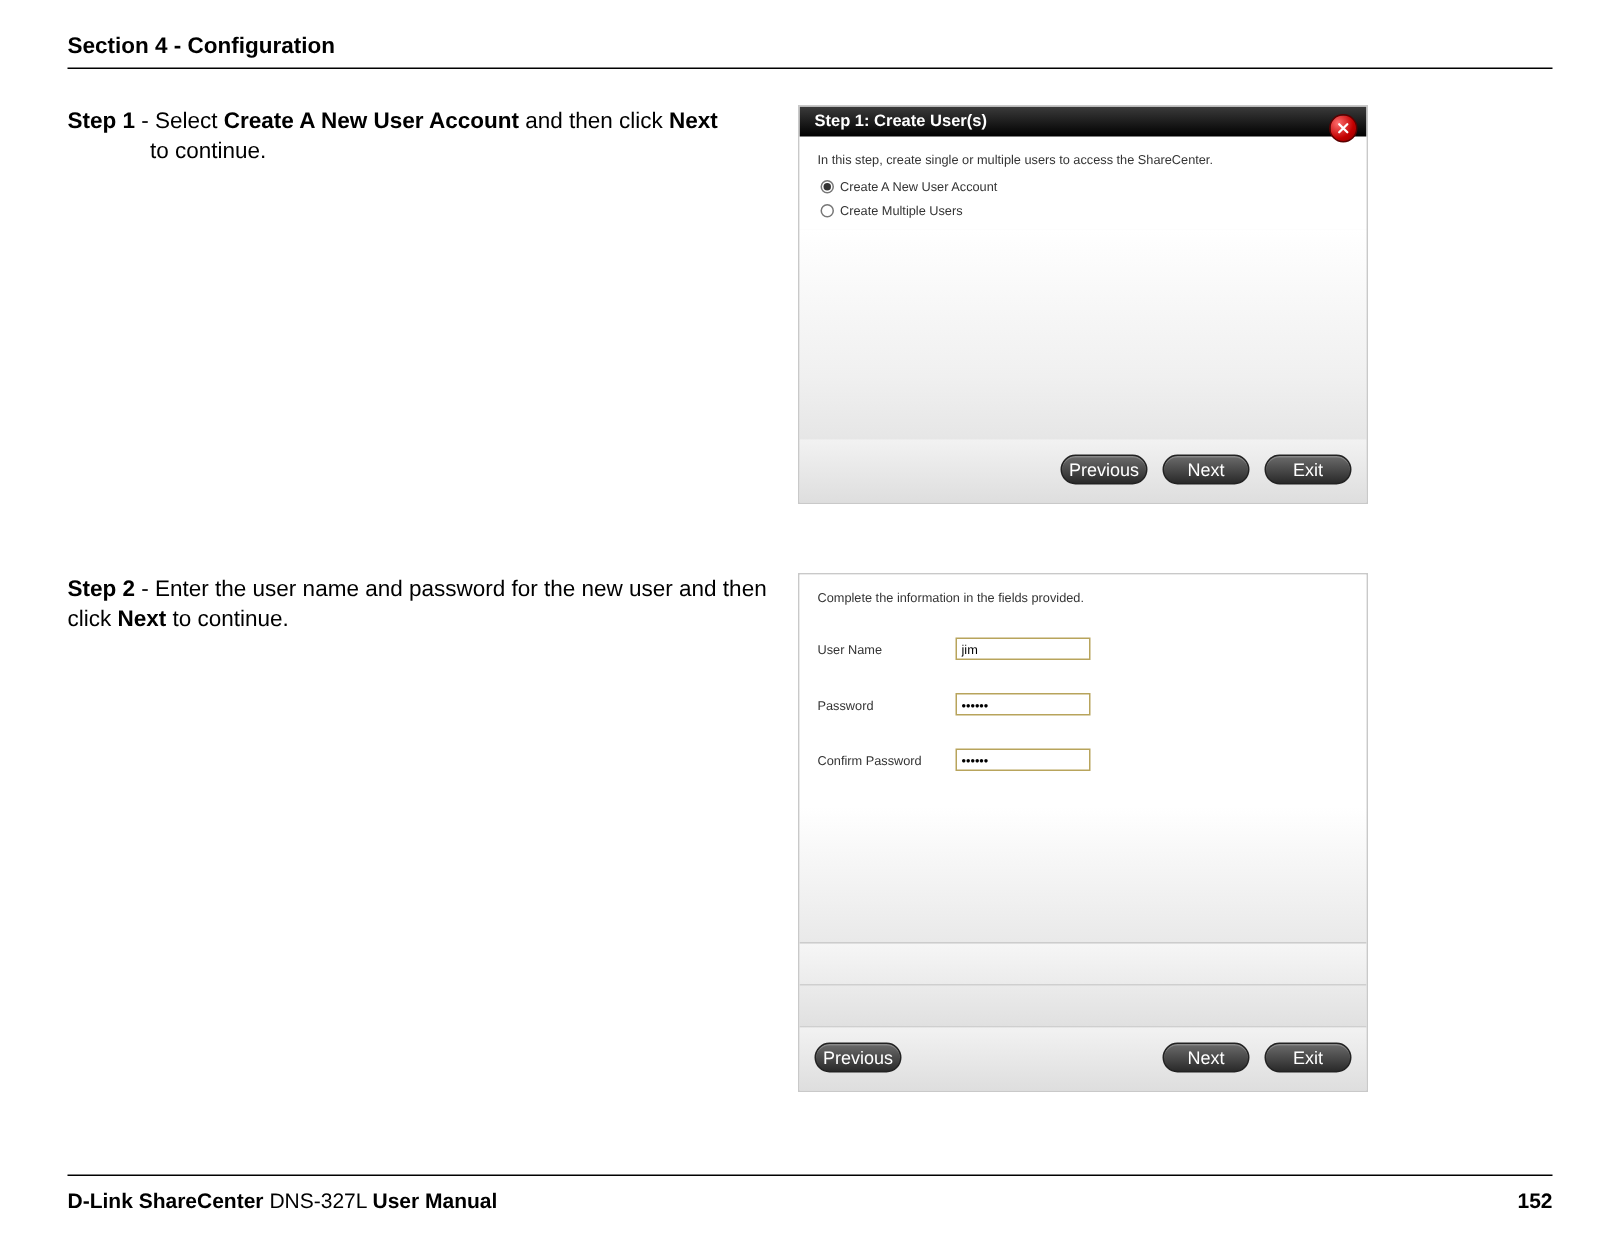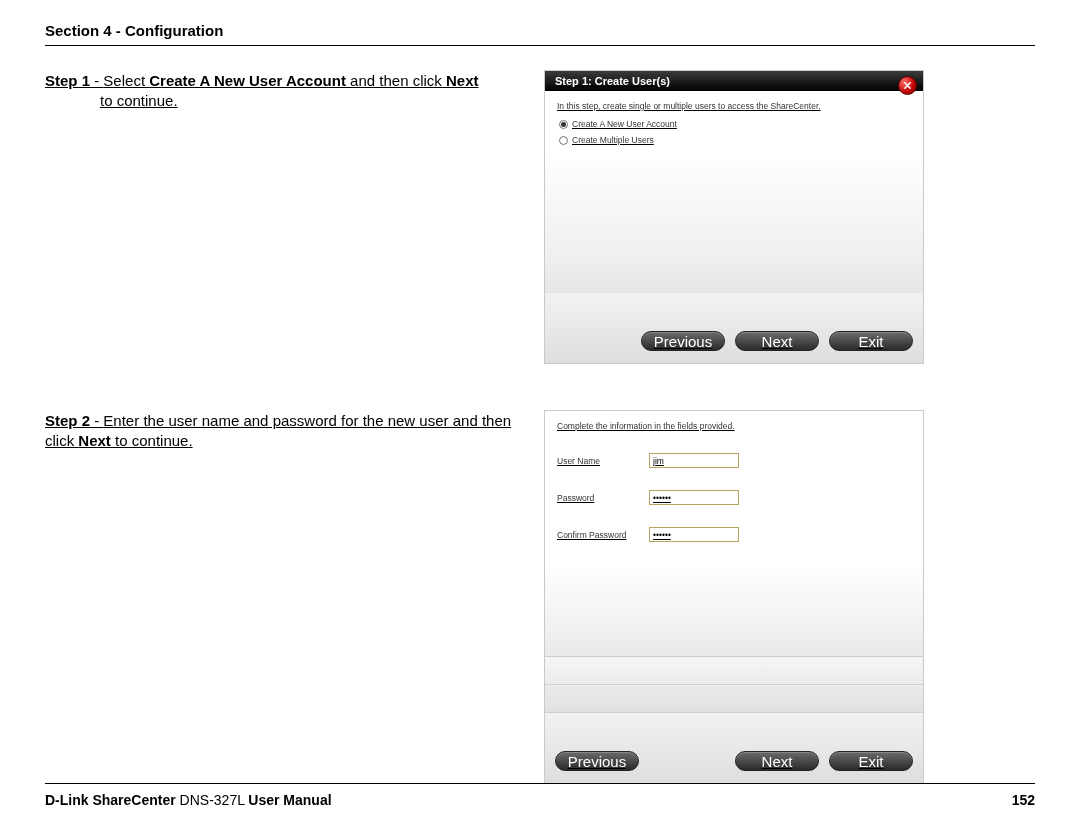--- a/index.html
+++ b/index.html
@@ -16,23 +16,22 @@
   }
   .section-header {
     font-weight: 700;
     font-size: 15px;
     padding-bottom: 6px;
     border-bottom: 1.5px solid #000;
     margin-bottom: 24px;
   }
   .step-row {
     display: flex;
-    gap: 24px;
+    gap: 12px;
     margin-bottom: 46px;
-    text-decoration: underline;
   }
   .step-text {
     flex: 0 0 475px;
     font-size: 15px;
     line-height: 1.35;
     padding-top: 1px;
   }
   .step-text .bold { font-weight: 700; }
   .step-text .indent { padding-left: 55px; display: block; }
   .step-text .l1 { display: inline; }
@@ -102,30 +101,29 @@
     border-bottom: 1px solid #cfcfcf;
   }
   .dialog-footer {
     background: linear-gradient(#f2f2f2, #dedede);
     padding: 10px 10px 12px 10px;
     display: flex;
     gap: 10px;
     justify-content: flex-end;
   }
   .dlg-btn {
-    width: 84px; height: 20px;
+    width: 58px; height: 20px;
     border-radius: 10px;
     background: linear-gradient(#6b6b6b, #2a2a2a);
     color: #fff;
-    font-size: 15px;
+    font-size: 12px;
     display: flex; align-items: center; justify-content: center;
     border: 1px solid #222;
     box-shadow: inset 0 1px 0 rgba(255,255,255,0.2);
     cursor: pointer;
-    margin-top: 28px;
   }
 
   
   .form-row {
     display: flex; align-items: center;
     margin: 22px 0;
     font-size: 8.5px;
   }
   .form-label { width: 92px; color: #333; }
   .form-input {

